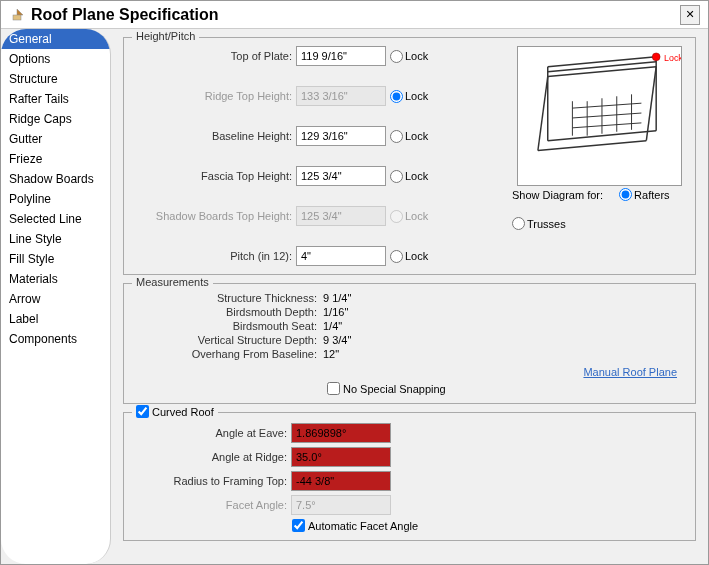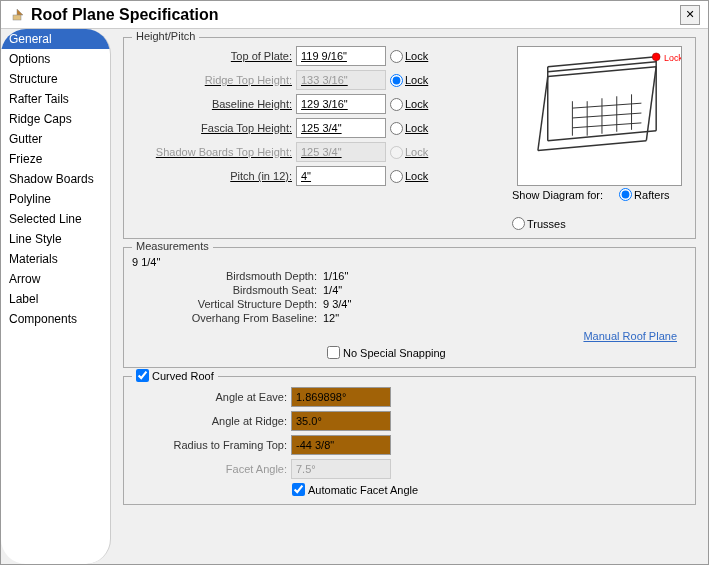--- a/index.html
+++ b/index.html
@@ -103,22 +103,21 @@
     }
     .height-pitch-content {
       display: flex;
       gap: 8px;
       margin-top: 4px;
     }
     .height-pitch-fields {
       flex: 1;
       display: flex;
       flex-direction: column;
-      gap: 4px;
-      text-decoration: underline;
+      gap: 20px;
     }
     .field-row {
       display: flex;
       align-items: center;
       gap: 4px;
     }
     .field-label {
       width: 160px;
       text-align: right;
       font-size: 11px;
@@ -253,21 +252,21 @@
     }
     .curved-field-label.disabled {
       color: #999;
     }
     .curved-field-input {
       width: 100px;
       height: 20px;
       border: 1px solid #999;
       padding: 1px 4px;
       font-size: 11px;
-      background: #a16207;
+      background: #b91c1c;
     }
     .curved-field-input.disabled {
       background: #e8e8e8;
       color: #999;
       border-color: #ccc;
     }
     .auto-facet-row {
       display: flex;
       align-items: center;
       gap: 4px;
@@ -297,20 +296,21 @@
       <div class="sidebar-item">Options</div>
       <div class="sidebar-item">Structure</div>
       <div class="sidebar-item">Rafter Tails</div>
       <div class="sidebar-item">Ridge Caps</div>
       <div class="sidebar-item">Gutter</div>
       <div class="sidebar-item">Frieze</div>
       <div class="sidebar-item">Shadow Boards</div>
       <div class="sidebar-item">Polyline</div>
       <div class="sidebar-item">Selected Line</div>
       <div class="sidebar-item">Line Style</div>
+      <div class="sidebar-item">Fill Style</div>
       <div class="sidebar-item">Materials</div>
       <div class="sidebar-item">Arrow</div>
       <div class="sidebar-item">Label</div>
       <div class="sidebar-item">Components</div>
     </div>
 
     <div class="main">
 
       <div class="group-box">
         <span class="group-label">Height/Pitch</span>
@@ -420,20 +420,21 @@
               </label>
             </div>
           </div>
         </div>
       </div>
 
       <div class="group-box">
         <span class="group-label">Measurements</span>
         <div class="measurements-content">
           <div class="meas-row">
+            <span class="meas-label">Structure Thickness:</span>
             <span class="meas-value">9 1/4"</span>
           </div>
           <div class="meas-row">
             <span class="meas-label">Birdsmouth Depth:</span>
             <span class="meas-value">1/16"</span>
           </div>
           <div class="meas-row">
             <span class="meas-label">Birdsmouth Seat:</span>
             <span class="meas-value">1/4"</span>
           </div>

